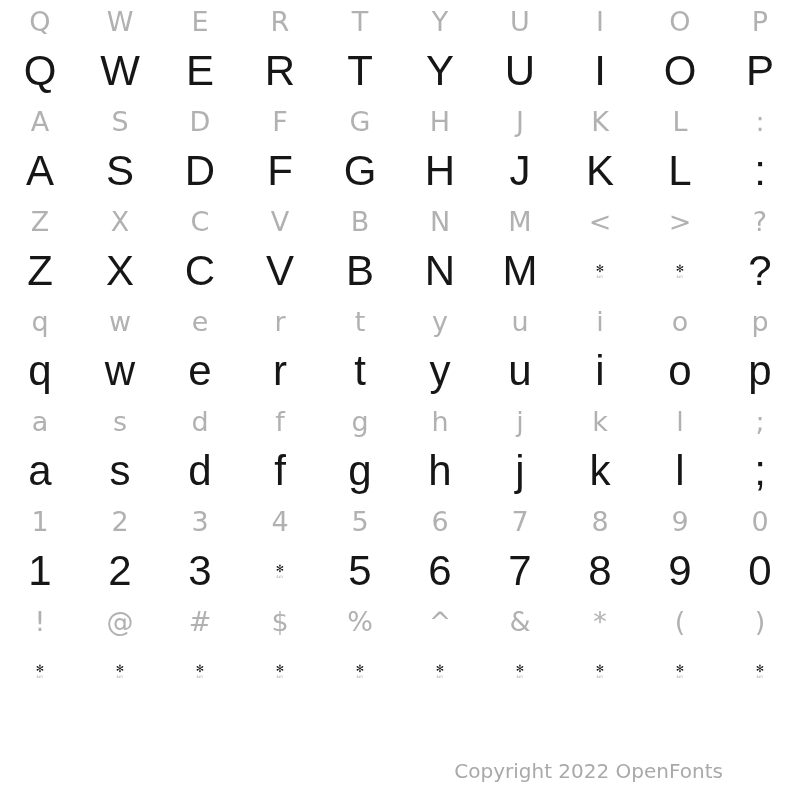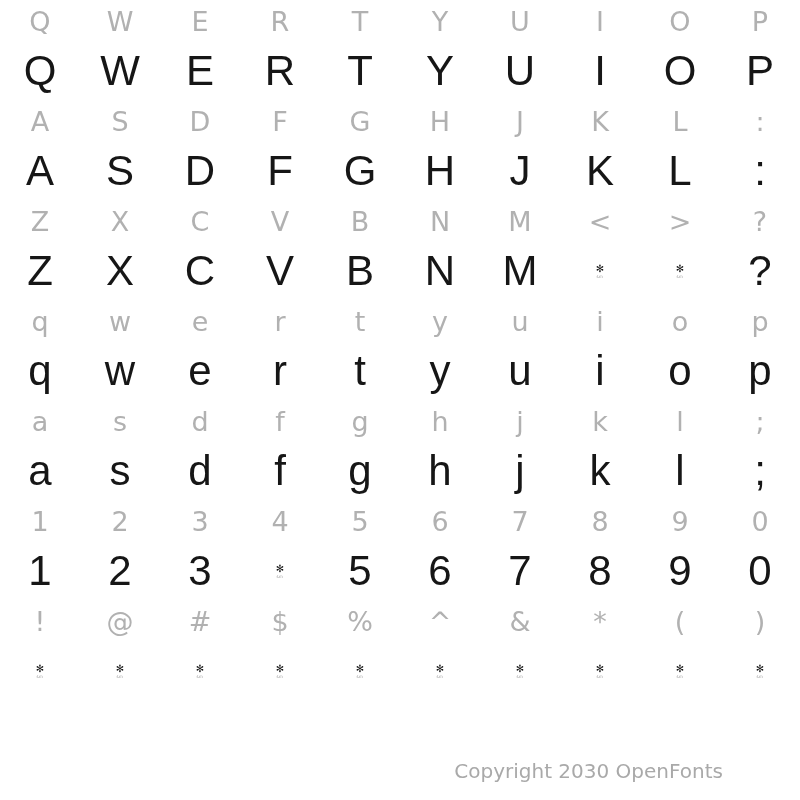--- a/index.html
+++ b/index.html
@@ -317,13 +317,13 @@
         <span class="cell">
           <span class="missing-glyph">
             <span class="star">✻</span>
             <span class="micro">sm</span>
           </span>
         </span>
       </div>
     </div>
   </div>
 
-<div id="copyright">Copyright 2030 OpenFonts</div>
+<div id="copyright">Copyright 2022 OpenFonts</div>
 
 </body></html>

